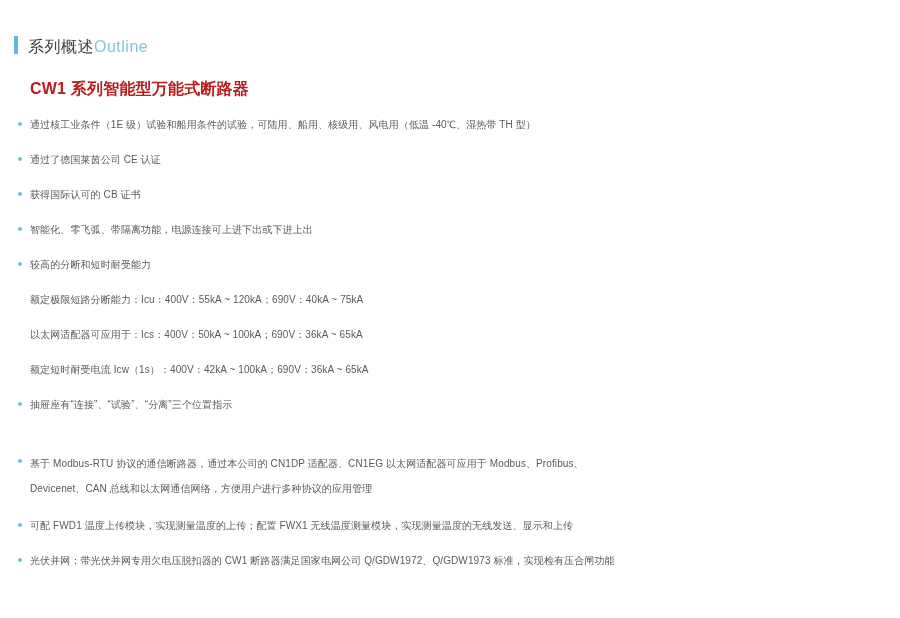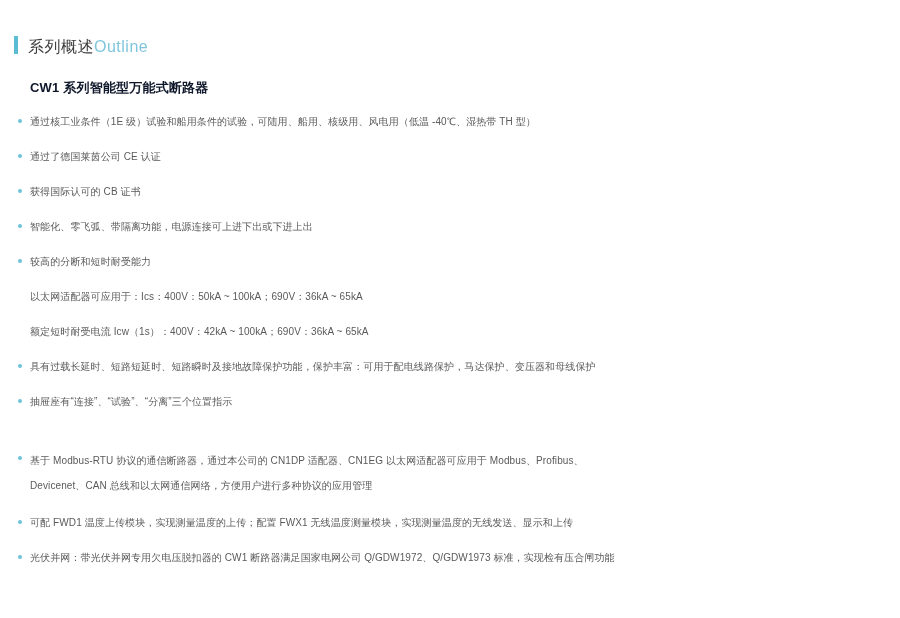--- a/index.html
+++ b/index.html
@@ -45,23 +45,23 @@
   }
   .section-title-en {
     font-size: 16px;
     color: #7fc6dd;
     letter-spacing: 0.5px;
     font-weight: normal;
   }
 
   
   .sub-title {
-    font-size: 13px;
+    font-size: 16px;
     font-weight: bold;
-    color: #0f172a;
+    color: #b91c1c;
     margin: 21px 0 0 30px;
     letter-spacing: 0.2px;
   }
 
   
   .spec-list {
     margin: 0;
     padding: 0;
     list-style: none;
   }
@@ -122,28 +122,27 @@
       </li>
       <li class="spec-item">
         <span class="dot"></span>
         <span class="cont">智能化、零飞弧、带隔离功能，电源连接可上进下出或下进上出</span>
       </li>
       <li class="spec-item">
         <span class="dot"></span>
         <span class="cont">较高的分断和短时耐受能力</span>
       </li>
       <li class="spec-item no-bullet">
+        <span class="cont">额定极限短路分断能力：Icu：400V：55kA ~ 120kA；690V：40kA ~ 75kA</span>
+      </li>
+      <li class="spec-item no-bullet">
         <span class="cont">以太网适配器可应用于：Ics：400V：50kA ~ 100kA；690V：36kA ~ 65kA</span>
       </li>
       <li class="spec-item no-bullet">
         <span class="cont">额定短时耐受电流 Icw（1s）：400V：42kA ~ 100kA；690V：36kA ~ 65kA</span>
-      </li>
-      <li class="spec-item">
-        <span class="dot"></span>
-        <span class="cont">具有过载长延时、短路短延时、短路瞬时及接地故障保护功能，保护丰富：可用于配电线路保护，马达保护、变压器和母线保护</span>
       </li>
       <li class="spec-item">
         <span class="dot"></span>
         <span class="cont">抽屉座有“连接”、“试验”、“分离”三个位置指示</span>
       </li>
       <li class="spec-item multi">
         <span class="dot"></span>
         <span class="cont">基于 Modbus-RTU 协议的通信断路器，通过本公司的 CN1DP 适配器、CN1EG 以太网适配器可应用于 Modbus、Profibus、</span>
         <span class="cont">Devicenet、CAN 总线和以太网通信网络，方便用户进行多种协议的应用管理</span>
       </li>

